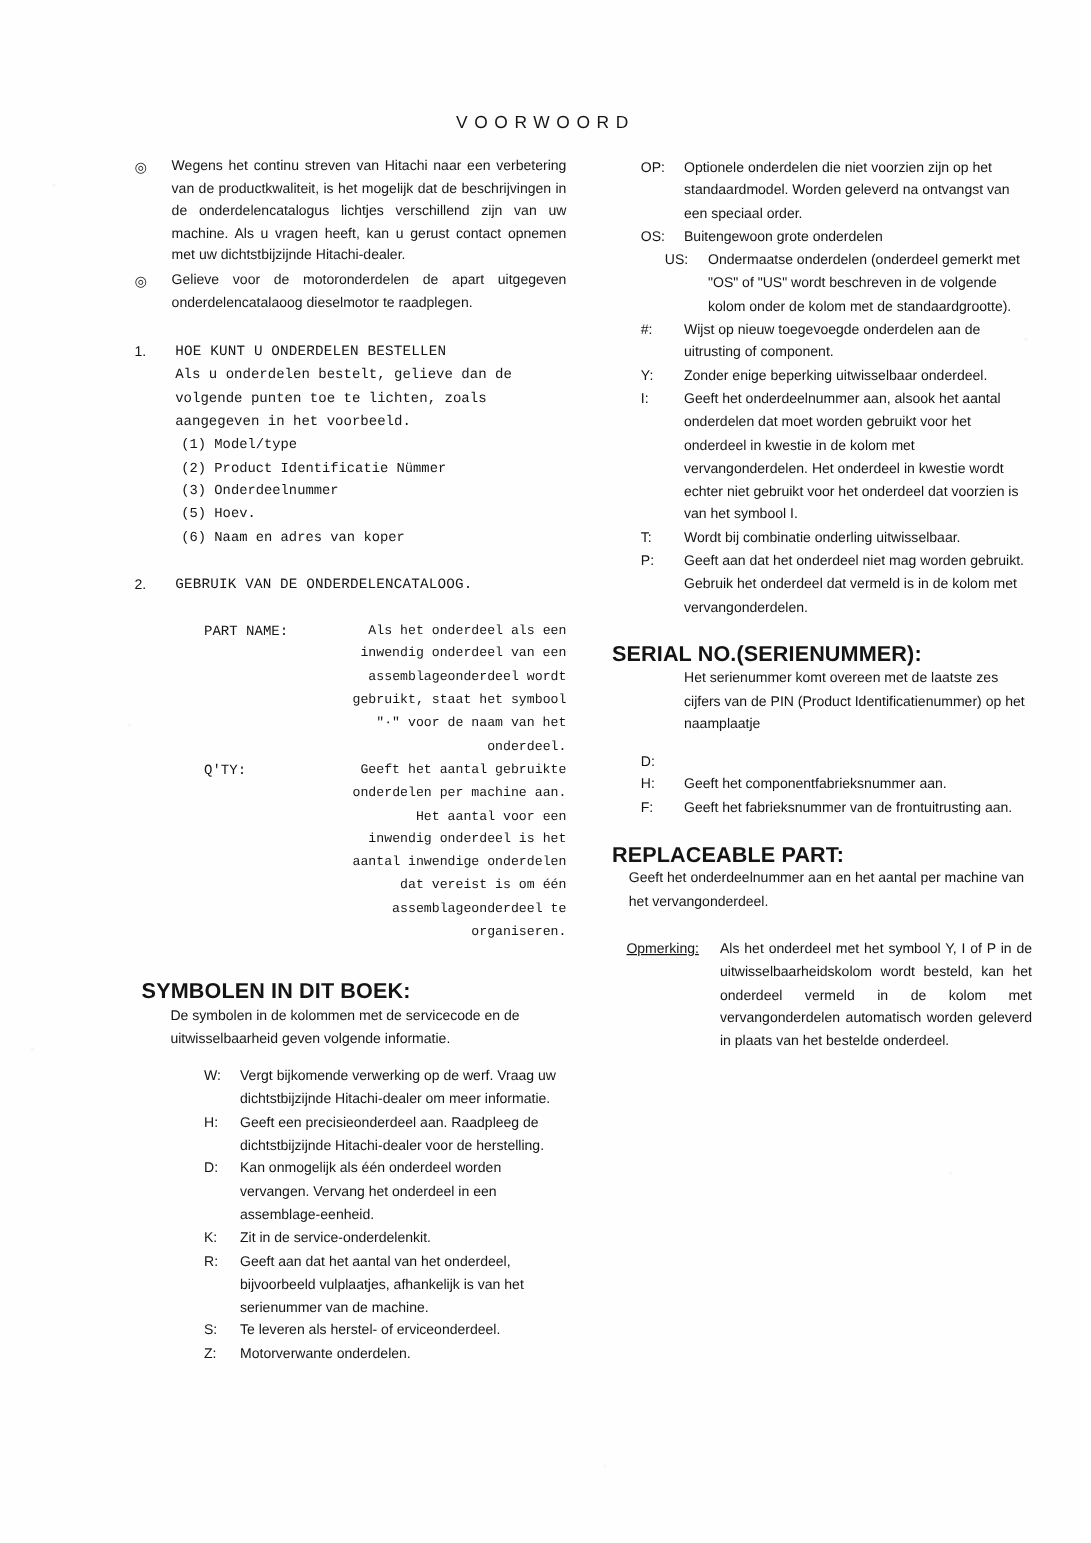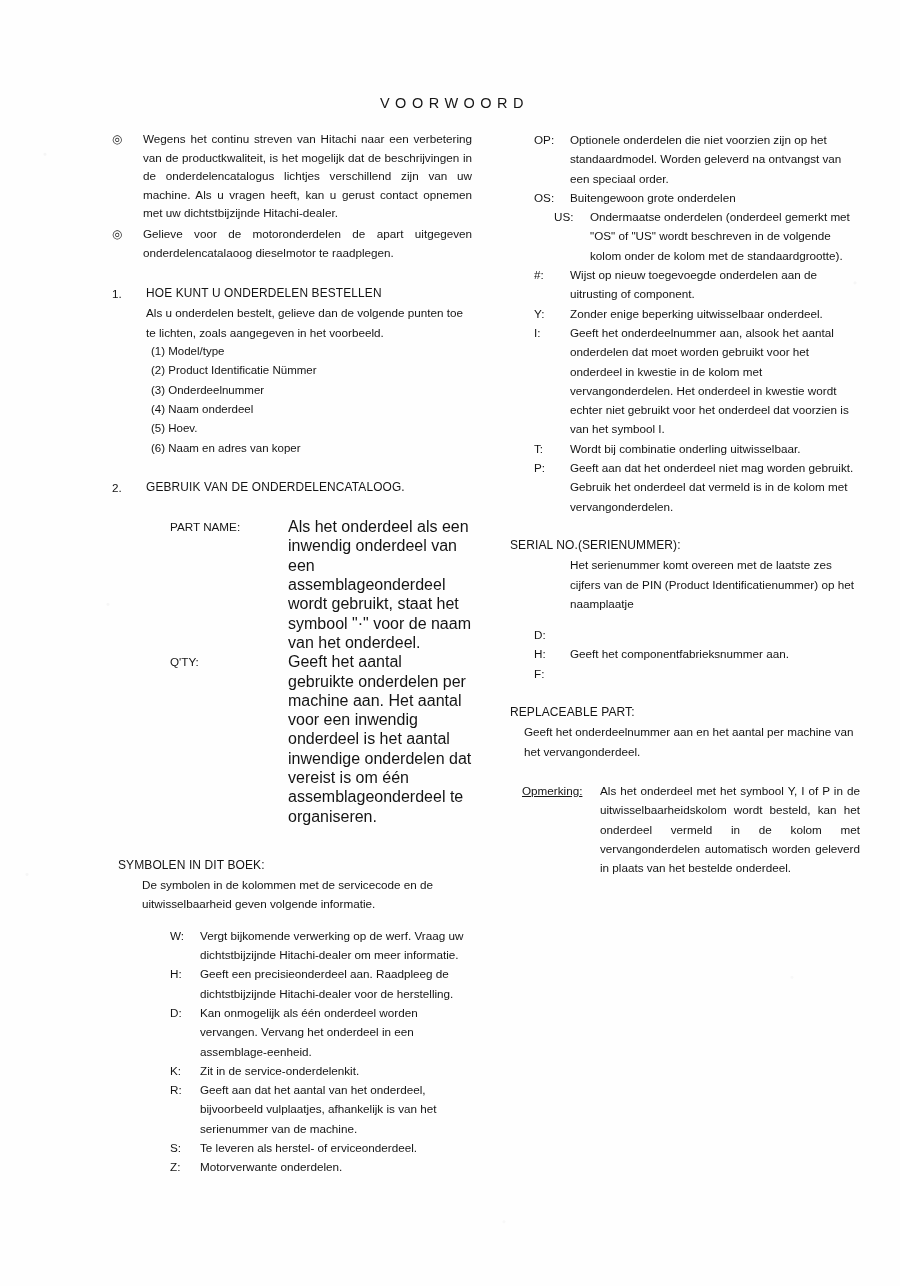--- a/index.html
+++ b/index.html
@@ -84,20 +84,21 @@
     align-items: flex-start;
   }
   .num-mark {
     width: 34px;
     flex: 0 0 34px;
     font-size: 11.7px;
     line-height: 19.3px;
   }
   .num-body {
     flex: 1;
+    font-family: Liberation Mono, monospace;
   }
   .heading {
     font-size: 11.9px;
     line-height: 19.3px;
     letter-spacing: 0.15px;
   }
   .para {
     font-size: 11.7px;
     line-height: 19.3px;
   }
@@ -105,29 +106,29 @@
     margin-left: 5px;
   }
   .sub-list div {
     font-size: 11.5px;
     line-height: 19.3px;
   }
 
   
   .pn-row { display: flex; align-items: flex-start; }
   .pn-label { flex: 0 0 118px; font-size: 11.7px; line-height: 19.3px; }
-  .pn-desc  { flex: 1; font-size: 16px; line-height: 19.3px; }
+  .pn-desc  { flex: 1; font-size: 11px; line-height: 19.3px; text-align: right; }
 
   
   .sym-row { display: flex; align-items: flex-start; }
   .sym-code { flex: 0 0 30px; font-size: 11.7px; line-height: 19.3px; }
   .sym-desc { flex: 1; font-size: 11.7px; line-height: 19.3px; }
 
   .justify { text-align: justify; }
-  .section-title { font-size: 12px; line-height: 19.3px; letter-spacing: 0.1px; }
+  .section-title { font-size: 18px; line-height: 19.3px; letter-spacing: 0.1px; font-weight: bold; }
   .indent-1 { margin-left: 24px; }
   .spacer-s { height: 12px; }
   .spacer-m { height: 20px; }
   .spacer-l { height: 30px; }
 </style>
 </head>
 <body>
 
 <div id="page">
 
@@ -149,21 +150,20 @@
 
     <div class="num-row">
       <span class="num-mark">1.</span>
       <div class="num-body">
         <div class="heading">HOE KUNT U ONDERDELEN BESTELLEN</div>
         <div class="para">Als u onderdelen bestelt, gelieve dan de volgende punten toe te lichten, zoals aangegeven in het voorbeeld.</div>
         <div class="sub-list">
           <div>(1) Model/type</div>
           <div>(2) Product Identificatie Nümmer</div>
           <div>(3) Onderdeelnummer</div>
-          <div>(4) Naam onderdeel</div>
           <div>(5) Hoev.</div>
           <div>(6) Naam en adres van koper</div>
         </div>
       </div>
     </div>
 
     <div class="spacer-m"></div>
 
     <div class="num-row">
       <span class="num-mark">2.</span>
@@ -275,20 +275,21 @@
     <div style="margin-left:24px;">
       <div class="sym-row">
         <span class="sym-code" style="flex:0 0 36px;">D:</span>
       </div>
       <div class="sym-row">
         <span class="sym-code" style="flex:0 0 36px;">H:</span>
         <span class="sym-desc">Geeft het componentfabrieksnummer aan.</span>
       </div>
       <div class="sym-row">
         <span class="sym-code" style="flex:0 0 36px;">F:</span>
+        <span class="sym-desc">Geeft het fabrieksnummer van de frontuitrusting aan.</span>
       </div>
     </div>
 
     <div class="spacer-m"></div>
 
     <div>
       <div class="section-title">REPLACEABLE PART:</div>
       <div class="para" style="margin-left:14px;">Geeft het onderdeelnummer aan en het aantal per machine van het vervangonderdeel.</div>
     </div>
 

